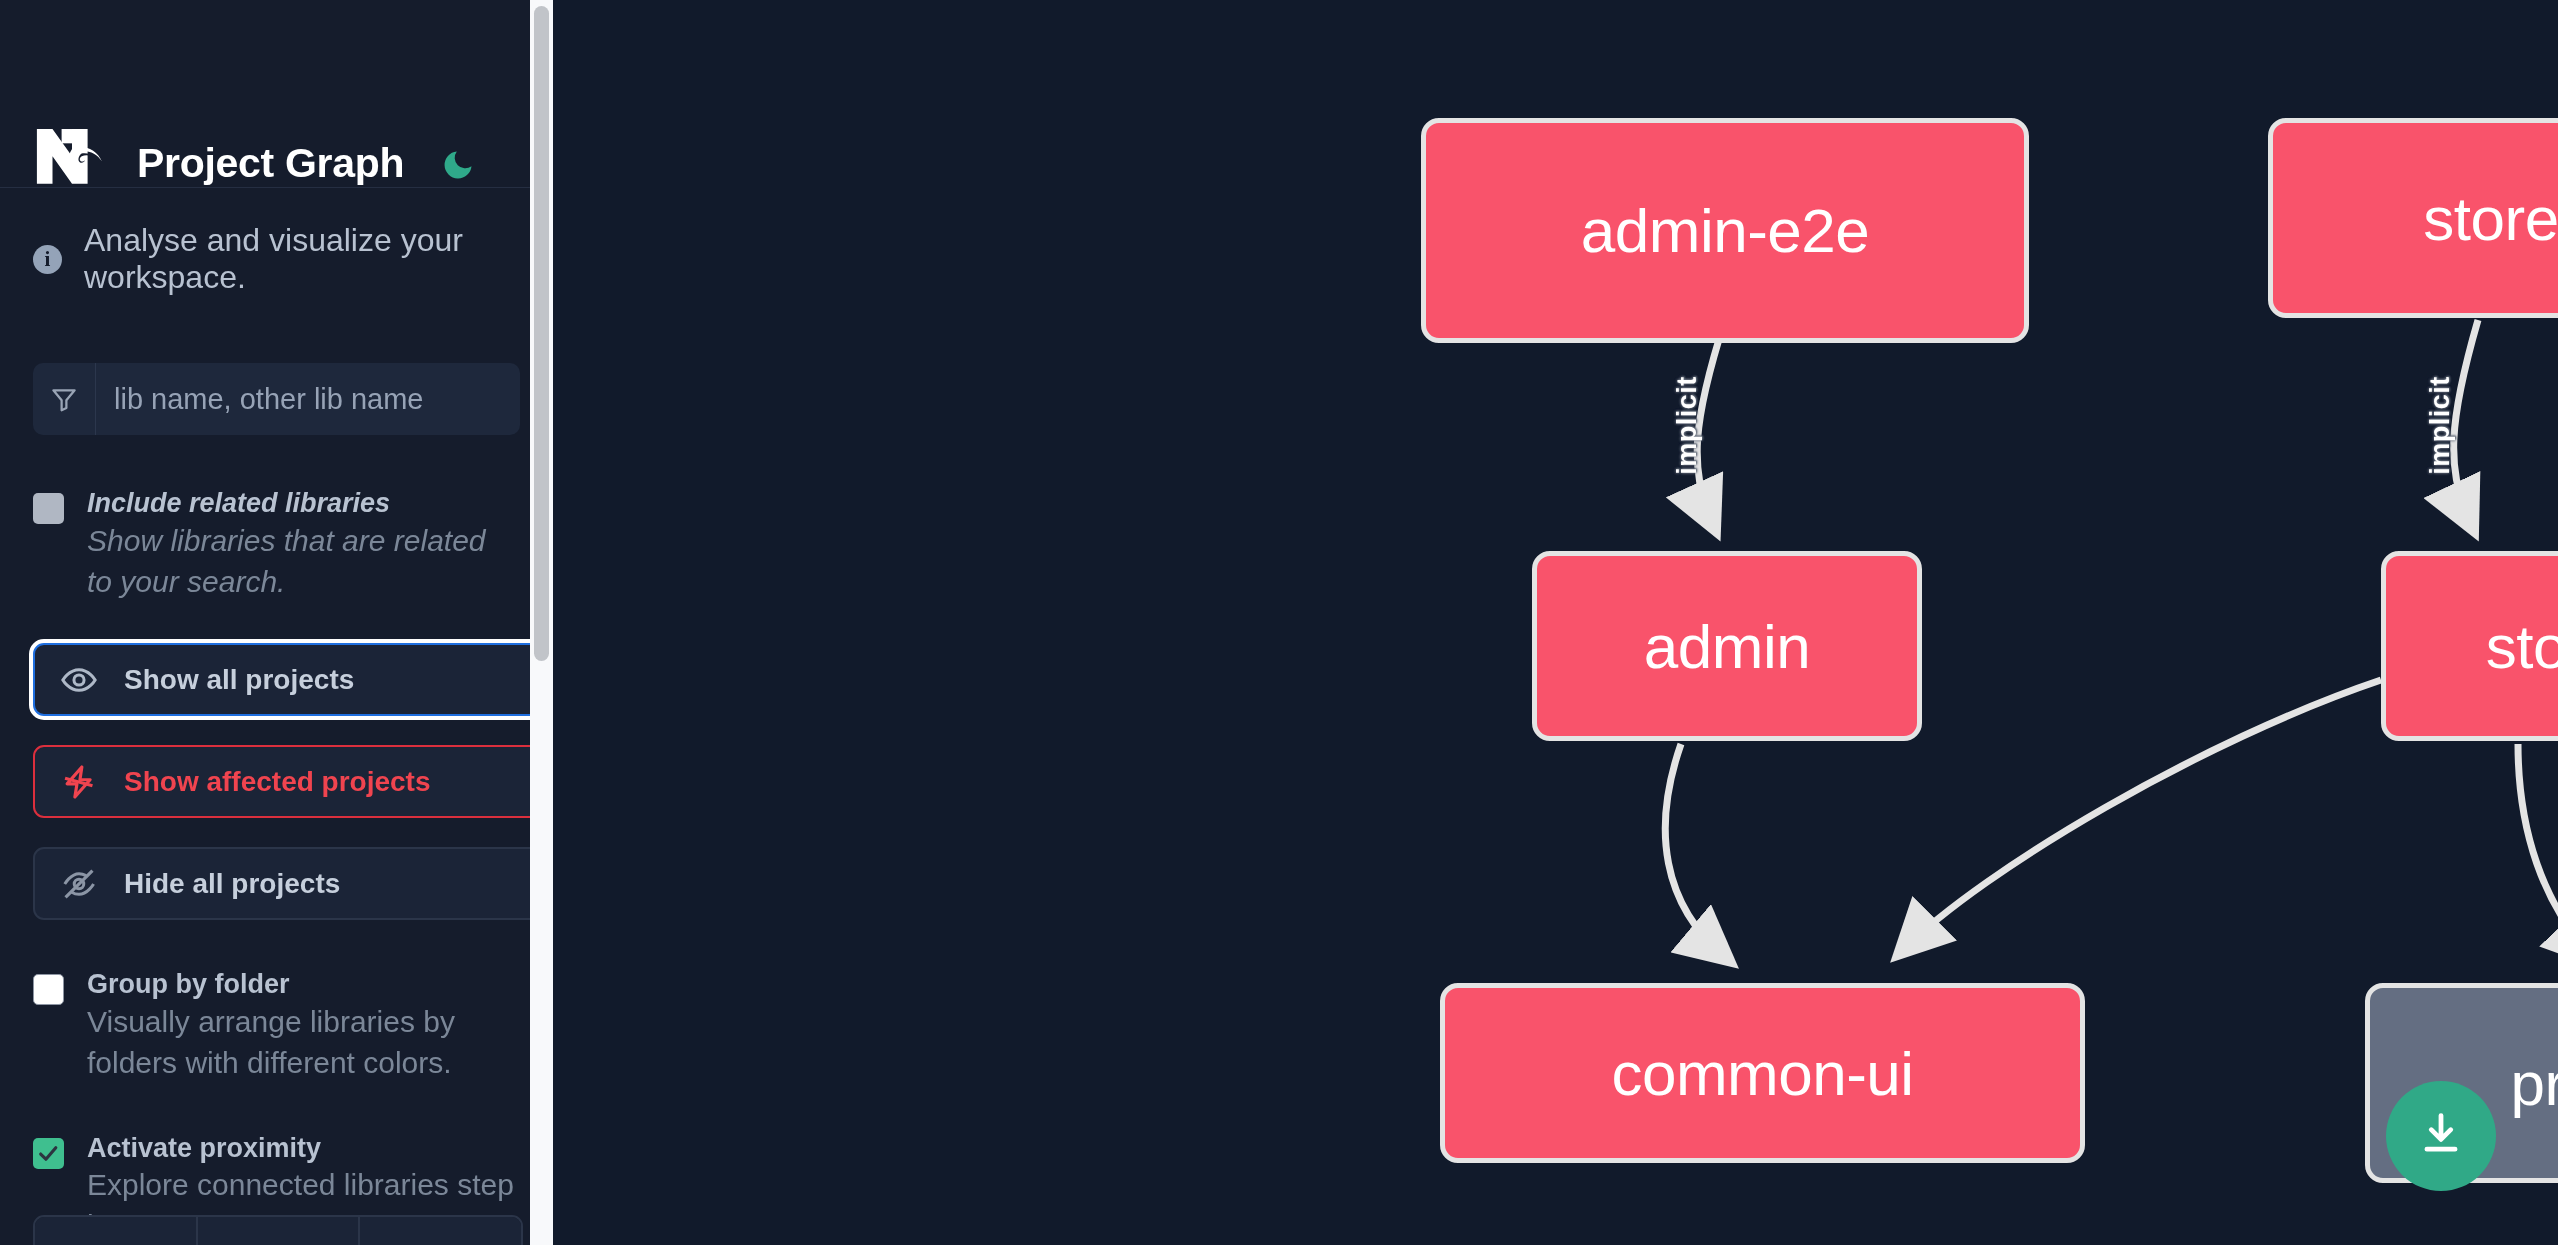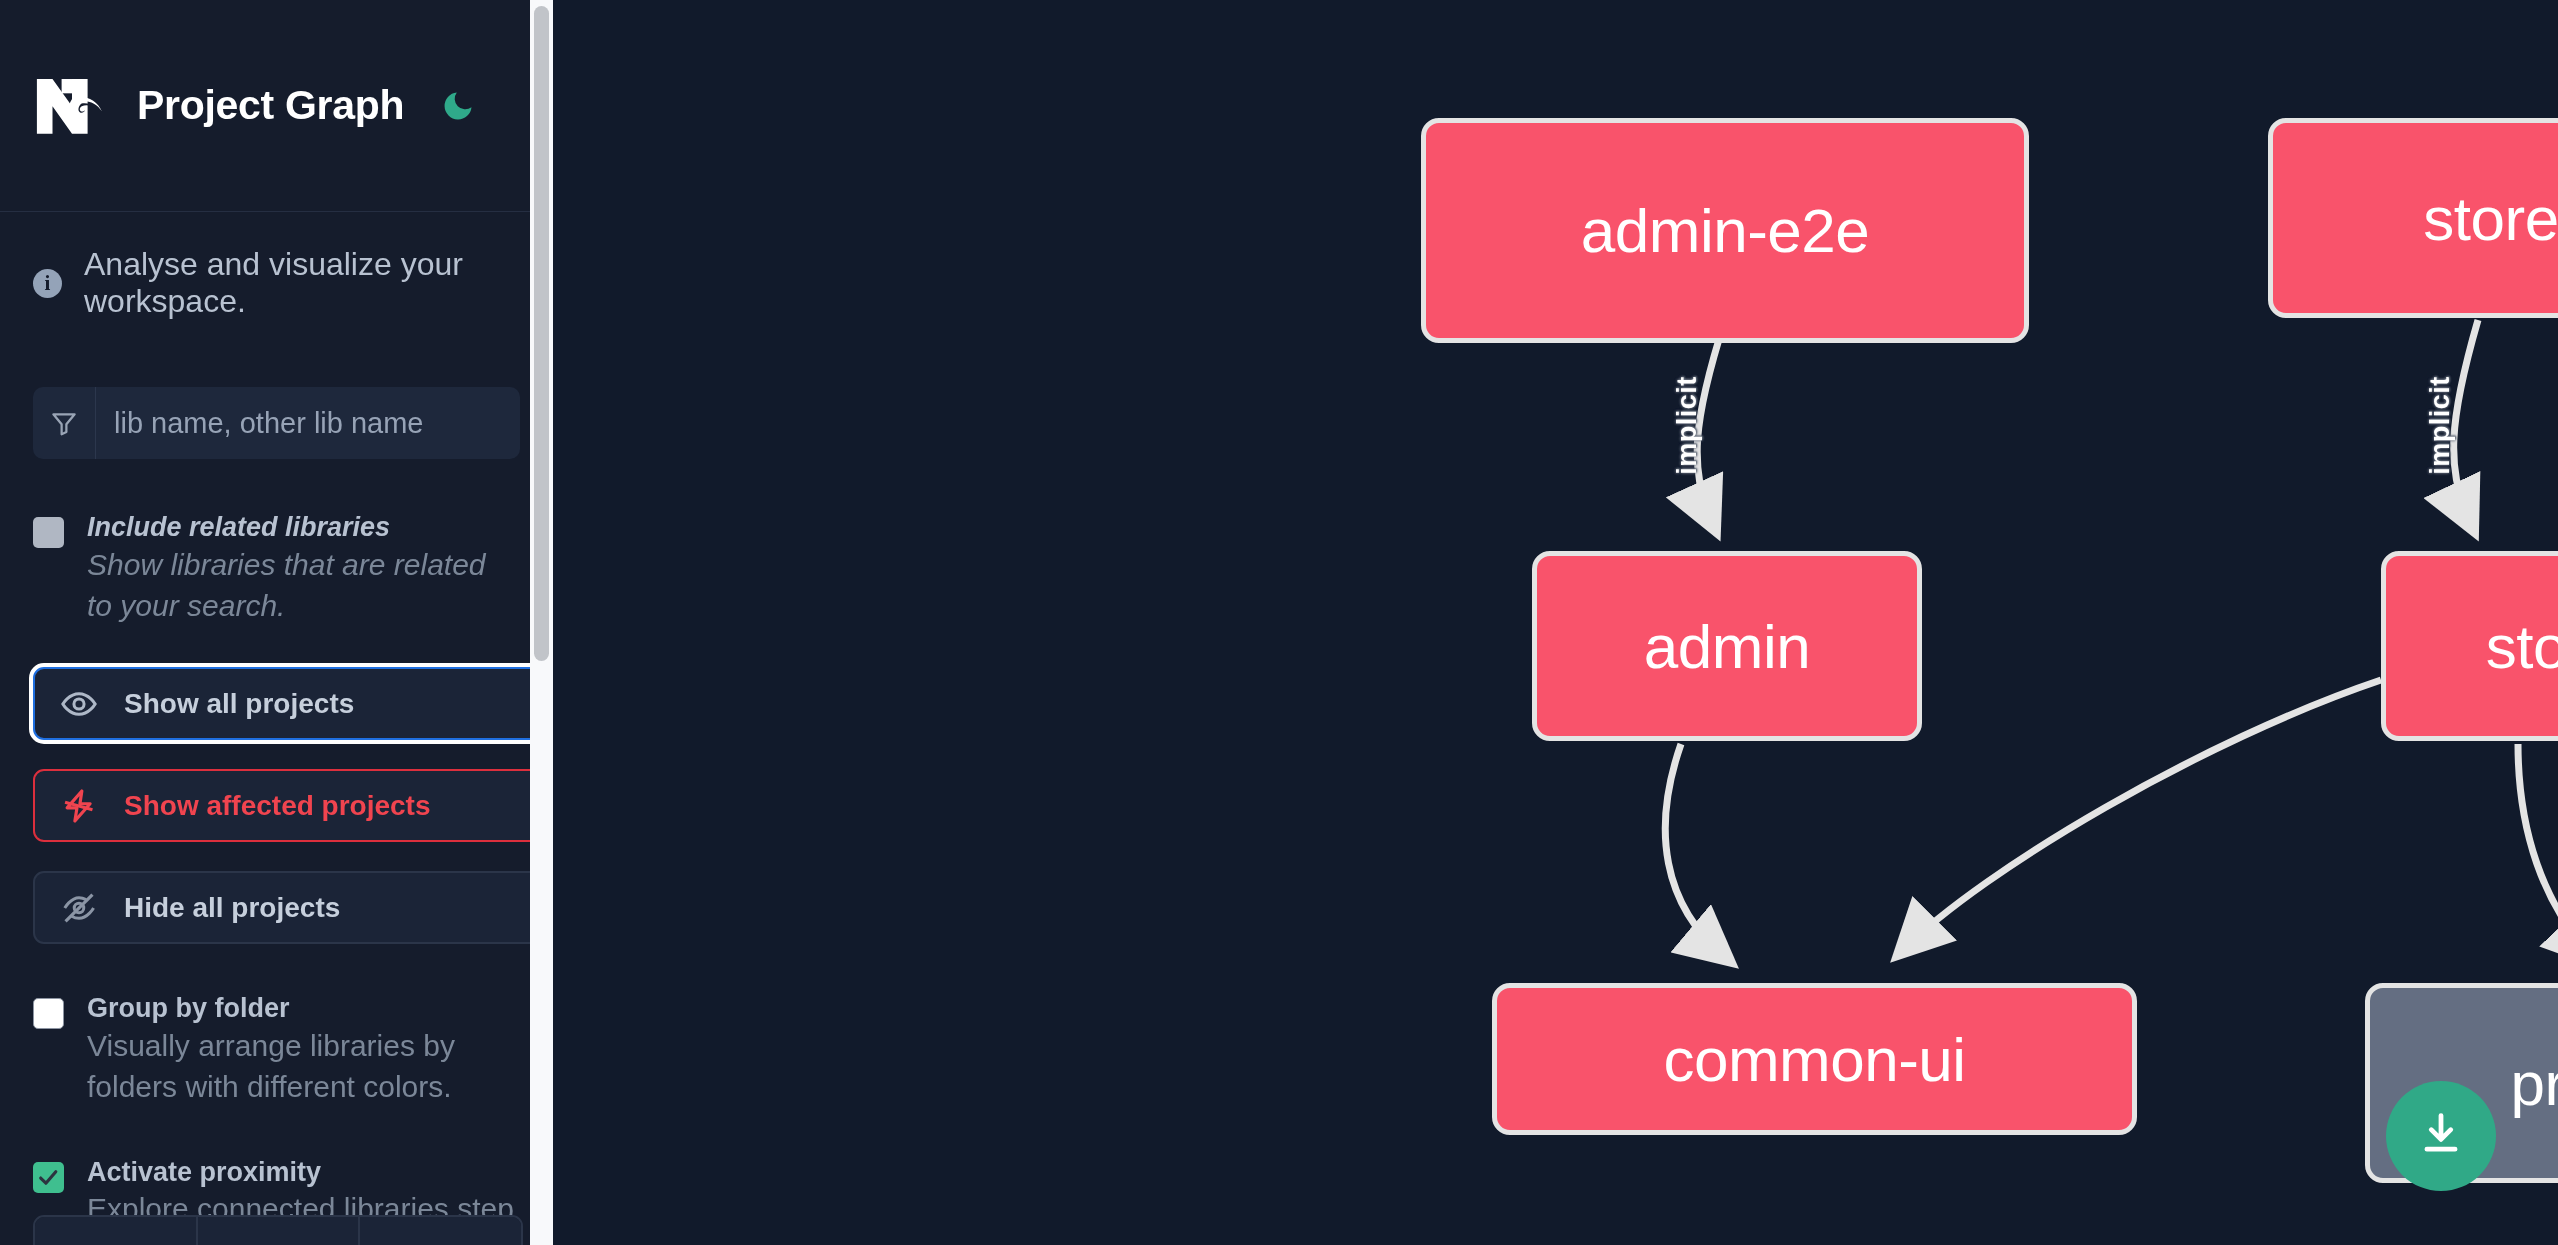--- a/index.html
+++ b/index.html
@@ -13,22 +13,22 @@
 
   
   #sidebar {
     position: relative;
     width: 553px; height: 1245px;
     background: #151c2c;
     flex: 0 0 553px;
     overflow: hidden;
   }
   .sb-header {
-    height: 212px;
-    display: flex; align-items: center;
+    height: 188px;
+    display: flex; align-items: flex-end;
     padding: 0 33px;
     border-bottom: 1px solid #252e42;
   }
   .nx-logo { width: 78px; height: 62px; flex: 0 0 78px; }
   .app-title {
     font-size: 41px; font-weight: bold; color: #ffffff;
     margin-left: 26px; letter-spacing: -0.3px;
   }
   .moon-btn {
     margin-left: 32px; width: 44px; height: 44px;
@@ -315,21 +315,21 @@
     </div>
 
     <div class="node pink" style="left:979px; top:551px; width:390px; height:190px;">
       <span>admin</span>
     </div>
 
     <div class="node pink" style="left:1828px; top:551px; width:345px; height:190px;">
       <span>store</span>
     </div>
 
-    <div class="node pink" style="left:939px; top:983px; width:645px; height:152px;">
+    <div class="node pink" style="left:887px; top:983px; width:645px; height:180px;">
       <span>common-ui</span>
     </div>
 
     <div class="node gray" style="left:1812px; top:983px; width:525px; height:200px;">
       <span>products</span>
     </div>
 
     <span class="edge-label" style="left:1085px; top:410px;">implicit</span>
 
     <span class="edge-label" style="left:1838px; top:410px;">implicit</span>

